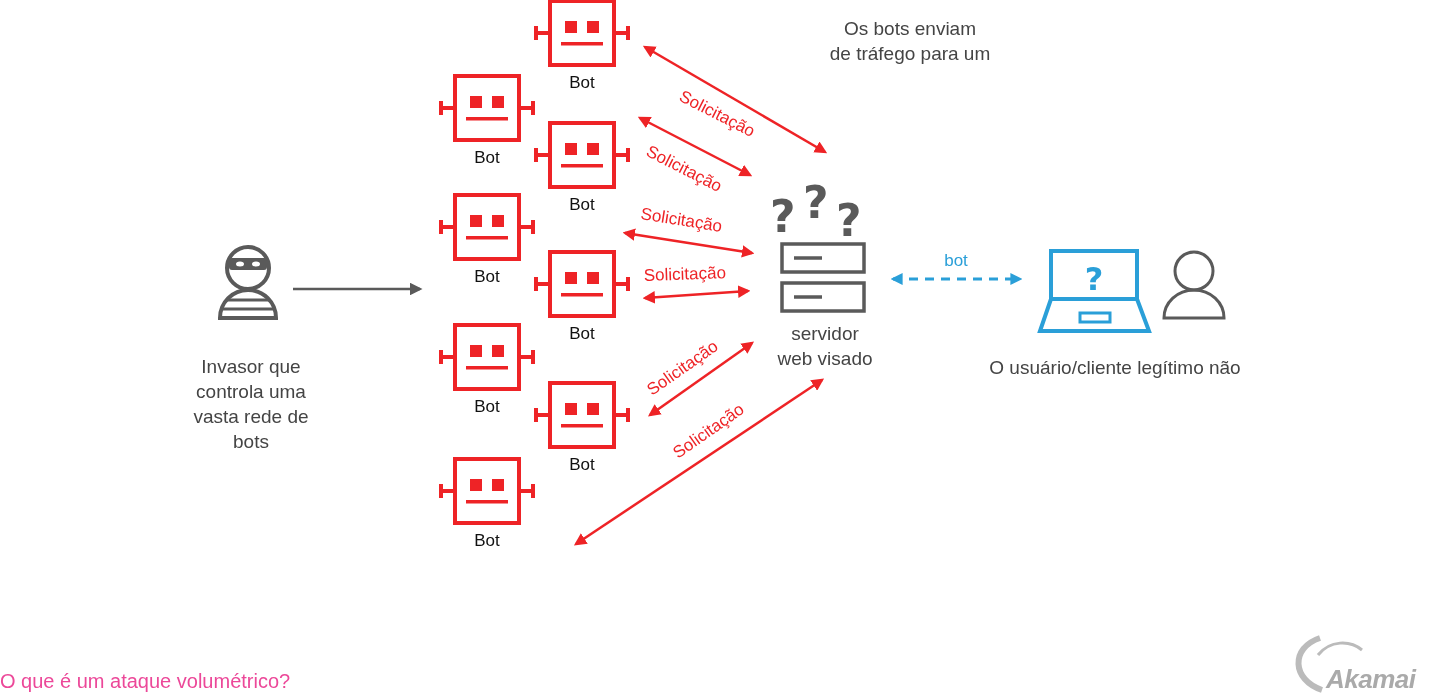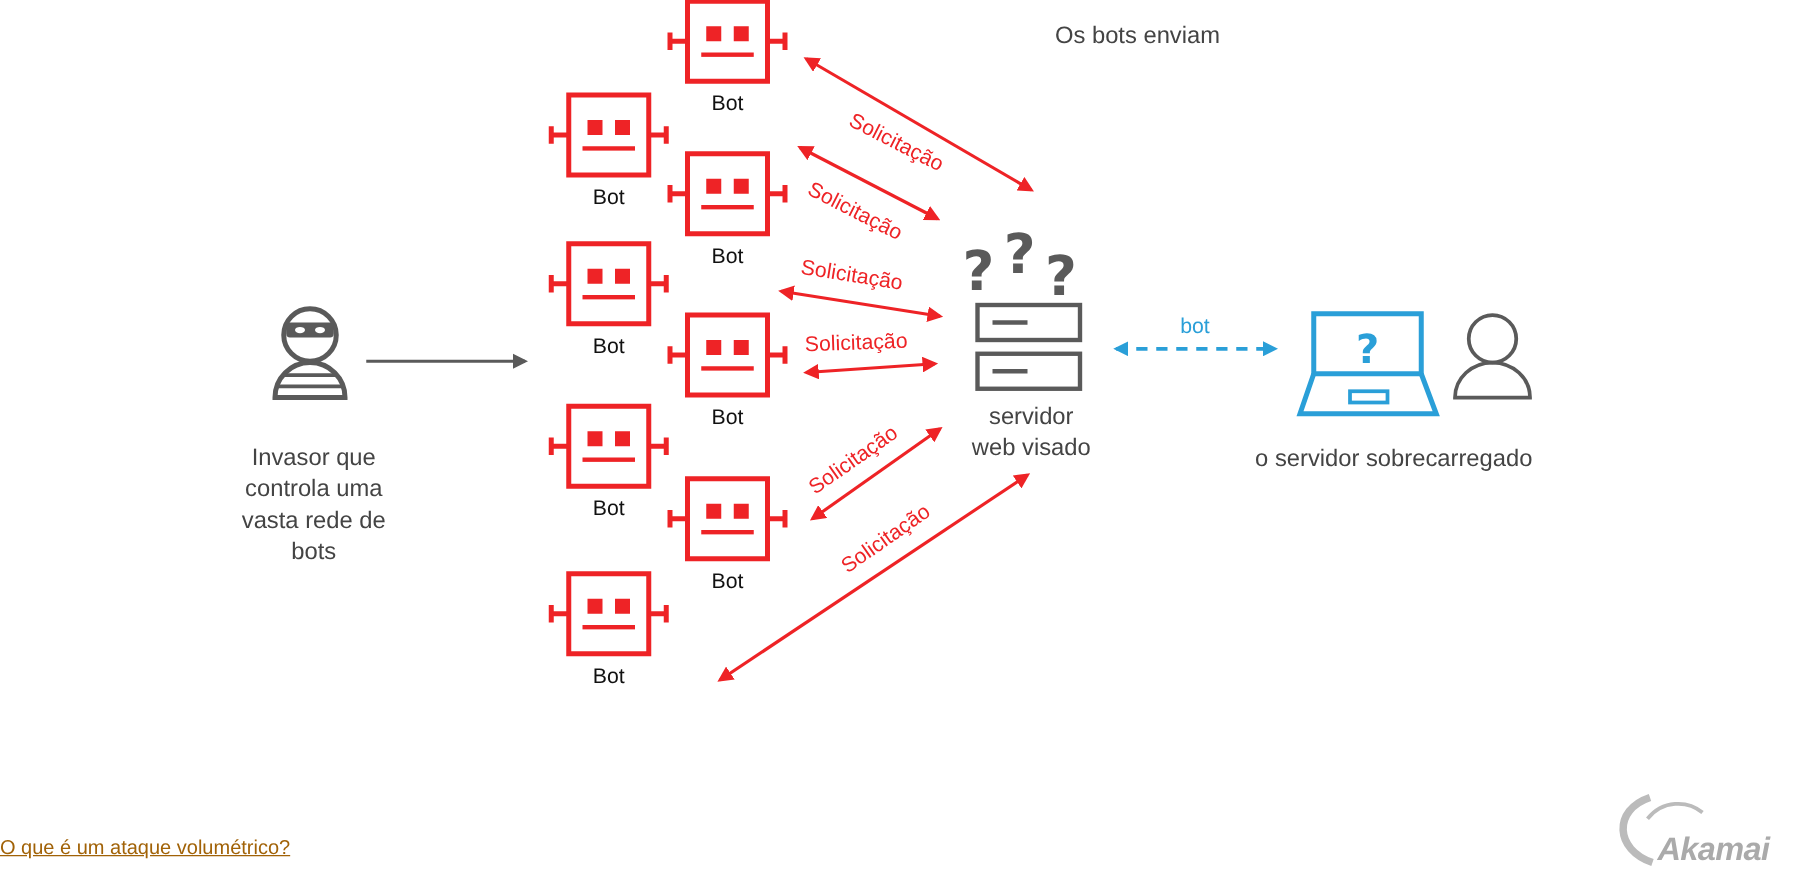--- a/index.html
+++ b/index.html
@@ -1,21 +1,21 @@
 <!DOCTYPE html>
 <html><head>
 <meta charset="utf-8">
 <style>
   html, body { margin:0; padding:0; background:#ffffff; }
   body { width:1440px; height:698px; position:relative; overflow:hidden;
          font-family:"Liberation Sans", "DejaVu Sans", sans-serif; }
   #diagram { position:absolute; left:0; top:0; }
   .lbl { position:absolute; text-align:center; color:#444; font-size:19px; line-height:25px; }
   .botlbl { position:absolute; width:80px; text-align:center; color:#111; font-size:17px; }
-  .footer { position:absolute; left:0; top:670px; font-size:16px; color:#a16207;text-decoration:underline; }
+  .footer { position:absolute; left:0; top:670px; font-size:20px; color:#ec4899; }
   .logo-text { position:absolute; left:1326px; top:664px; font-size:26px; font-weight:bold;
                font-style:italic; color:#aaa; letter-spacing:-0.5px; }
 </style>
 </head>
 <body>
 
 <svg id="diagram" width="1440" height="698" viewBox="0 0 1440 698">
   <defs>
     <marker id="arRed" viewBox="0 0 10 10" refX="8" refY="5" markerWidth="5" markerHeight="5" orient="auto-start-reverse">
       <path d="M0,0 L10,5 L0,10 z" fill="#ee2326"></path>
@@ -124,25 +124,26 @@
     <div class="botlbl" style="left: 542px; top: 195px;">Bot</div>
     <div class="botlbl" style="left: 447px; top: 267px;">Bot</div>
     <div class="botlbl" style="left: 542px; top: 324px;">Bot</div>
     <div class="botlbl" style="left: 447px; top: 397px;">Bot</div>
     <div class="botlbl" style="left: 542px; top: 455px;">Bot</div>
     <div class="botlbl" style="left: 447px; top: 531px;">Bot</div>
   </div>
 
 <div class="lbl" style="left:797px;top:16px;width:226px;">
   <div>Os bots enviam</div>
+  <div>de tráfego para um</div>
 </div>
 
 <div class="lbl" style="left:755px;top:321px;width:140px;">
   <div>servidor</div>
   <div>web visado</div>
 </div>
 
 <div class="lbl" style="left:950px;top:355px;width:330px;">
-  <div>o servidor sobrecarregado</div>
+  <div>O usuário/cliente legítimo não</div>
 </div>
 
 <div class="footer">O que é um ataque volumétrico?</div>
 <div class="logo-text">Akamai</div>
 
 </body></html>

